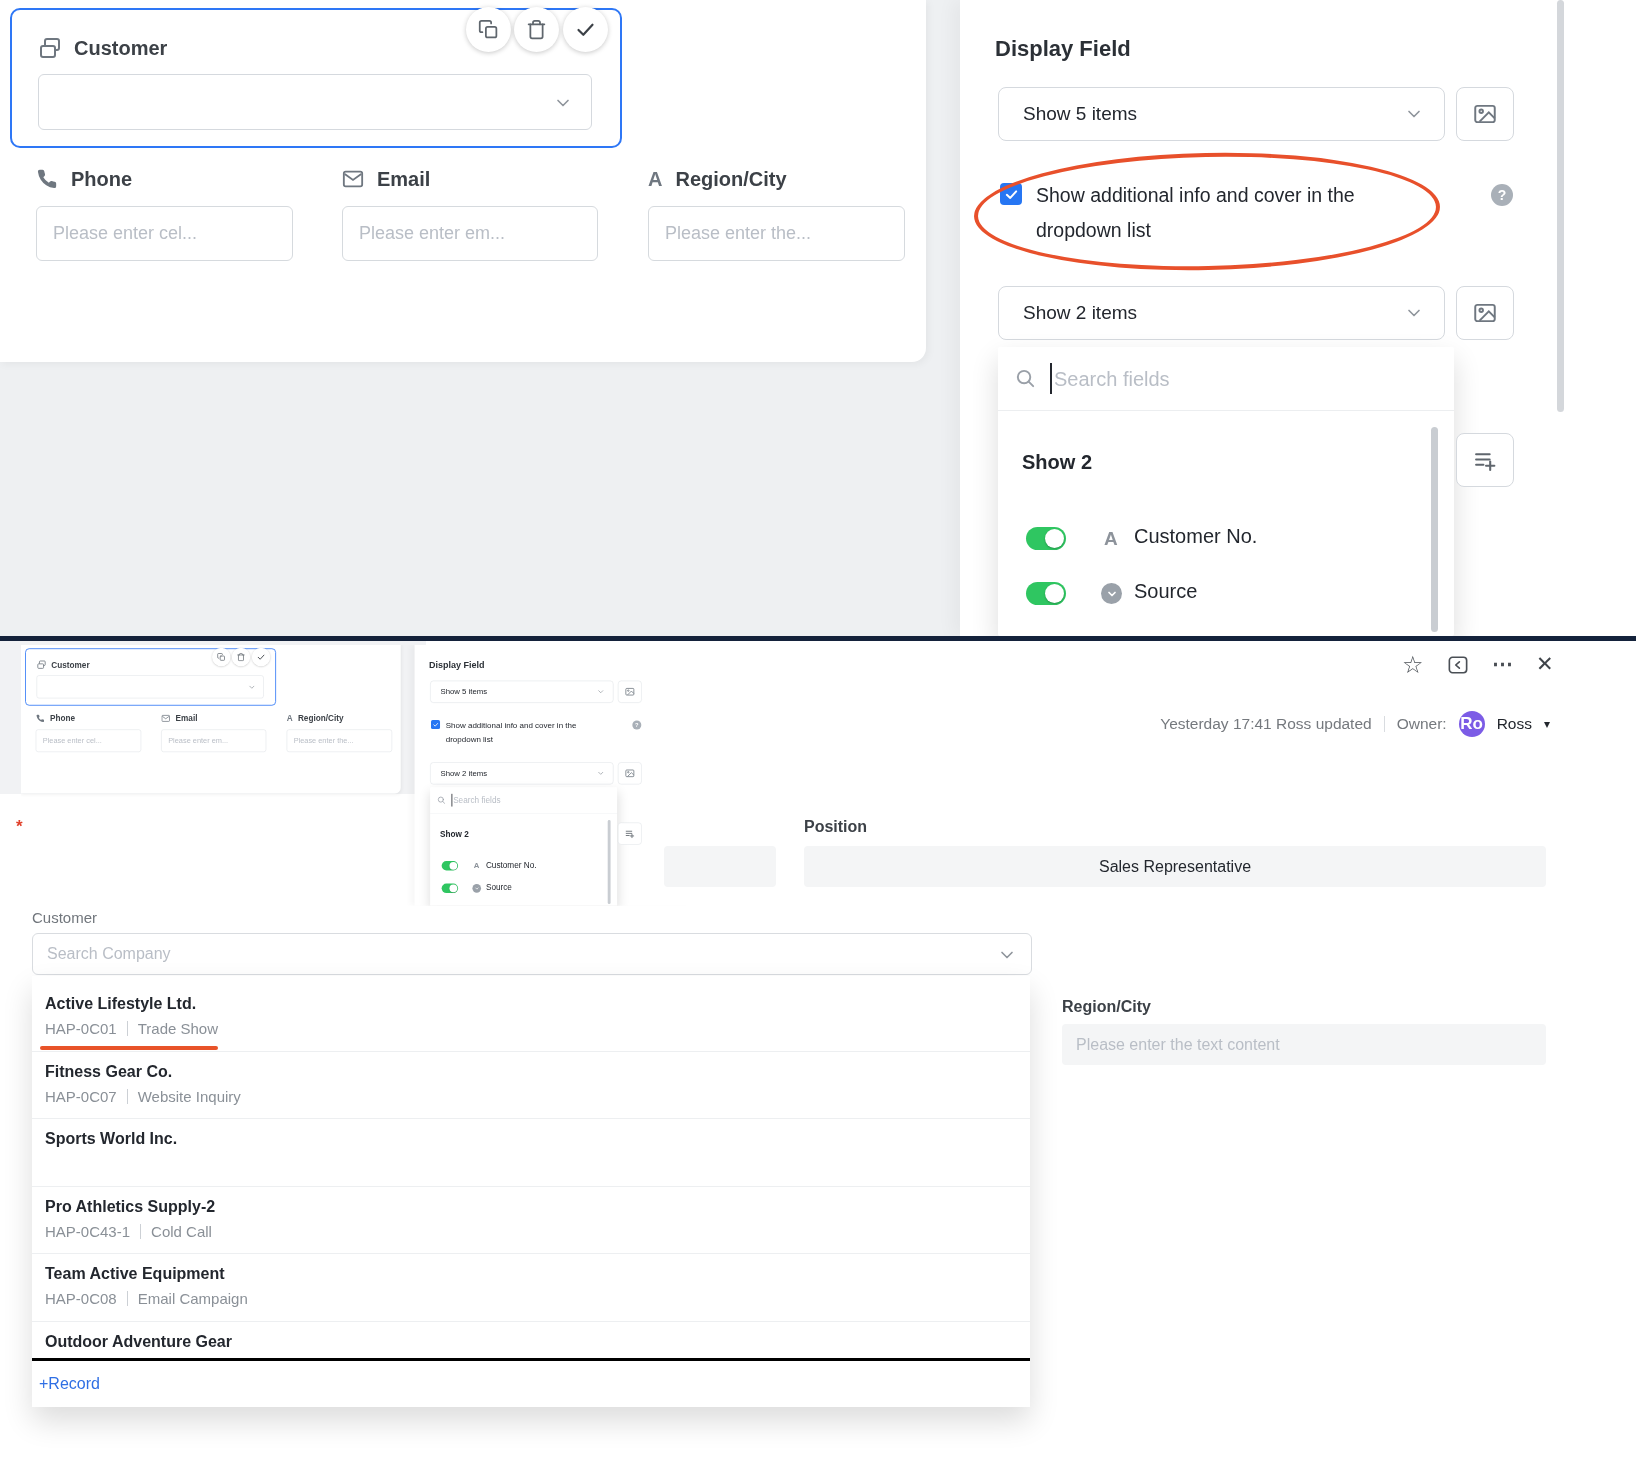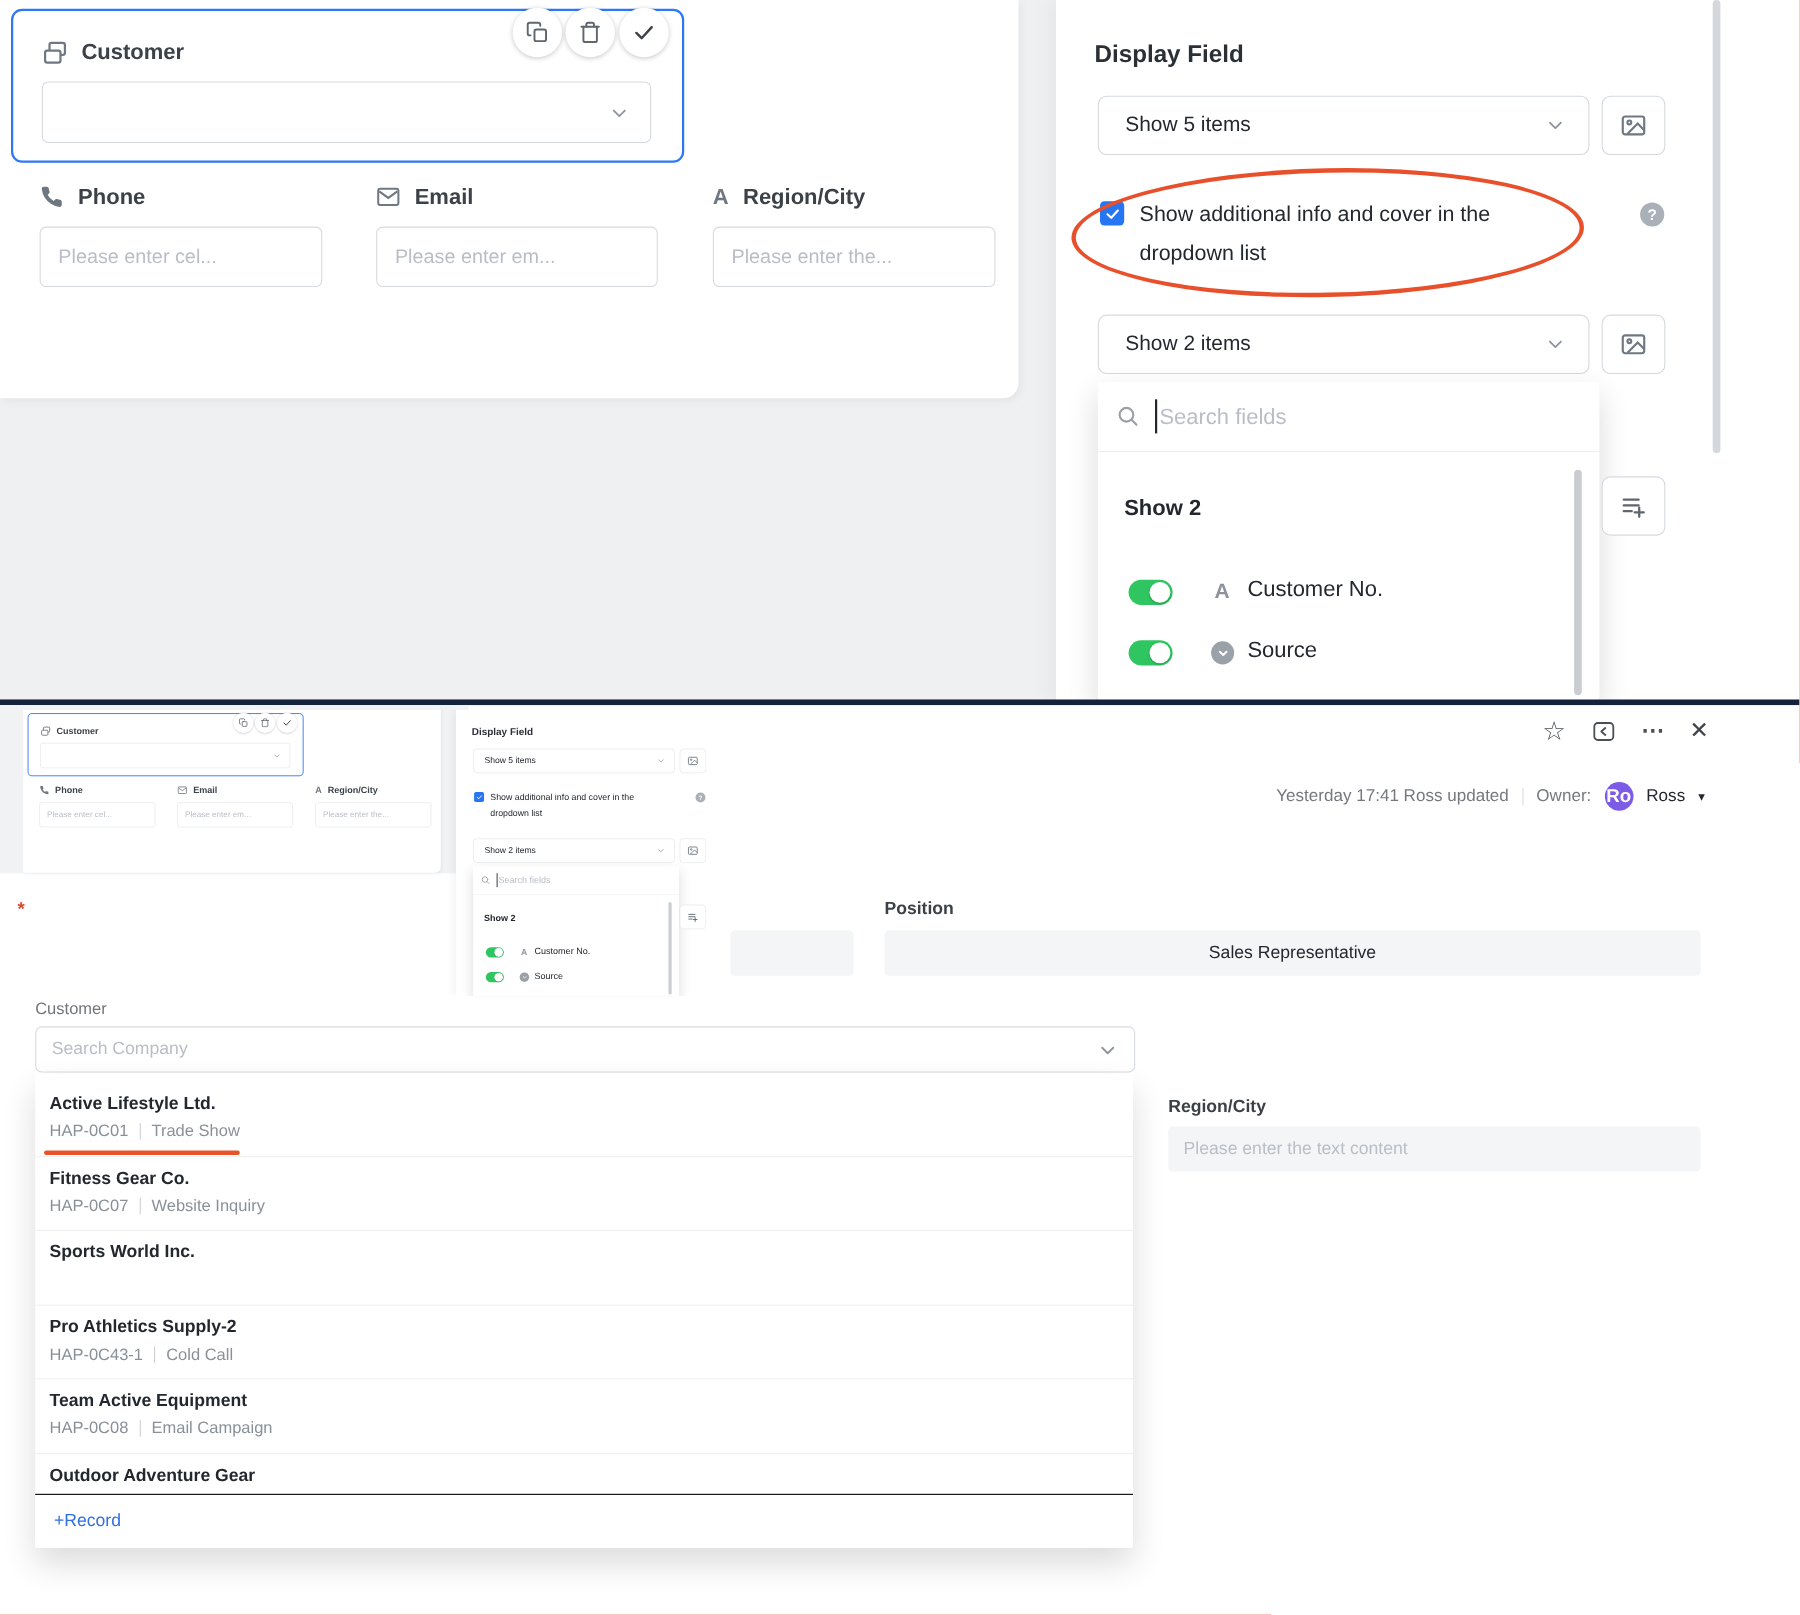--- a/index.html
+++ b/index.html
@@ -1,17 +1,17 @@
 <!DOCTYPE html>
 <html><head>
 <meta charset="utf-8">
 <style>
   * { margin:0; padding:0; box-sizing:border-box; }
   body { font-family:"Liberation Sans", sans-serif; background:#fff; }
-  #root { position:relative; width:1636px; height:1468px; overflow:hidden; background:#ef4444; }
+  #root { position:relative; width:1636px; height:1468px; overflow:hidden; background:#0f766e; }
 
   
   .top-content { position:absolute; left:0; top:0; width:1636px; height:636px; overflow:hidden; background:#eef0f2; }
   .tc-card { position:absolute; left:0; top:0; width:926px; height:362px; background:#fff; border-radius:0 0 14px 0; box-shadow:2px 2px 8px rgba(0,0,0,.05); }
   .tc-dfbg { position:absolute; left:960px; top:0; width:676px; height:636px; background:#fff; box-shadow:-8px 0 16px rgba(0,0,0,.04); }
 
   .cust-card { position:absolute; left:10px; top:8px; width:612px; height:140px; border:2px solid #2e77f6; border-radius:10px; background:#fff; }
   .cust-head { position:absolute; left:26px; top:26px; display:flex; align-items:center; gap:12px; }
   .cust-head svg { width:24px; height:24px; }
   .cust-label { font-size:20px; font-weight:700; color:#3c4147; }
@@ -95,21 +95,21 @@
   .b-search input { width:100%; height:100%; border:none; outline:none; background:transparent; font-size:16px; color:#23272e; padding:0 40px 0 14px; font-family:inherit; }
   .b-search svg { position:absolute; right:14px; top:11px; width:20px; height:20px; }
 
   .b-list { position:absolute; left:32px; top:335px; width:998px; height:431px; background:#fff; box-shadow:0 14px 30px rgba(0,0,0,.14); border-radius:0 0 4px 4px; }
   .bl-rows { position:absolute; left:0; top:8px; width:100%; height:374px; overflow:hidden; }
   .bl-row { position:relative; height:67.6px; border-bottom:1px solid #edeff1; padding:11px 0 0 13px; }
   .bl-name { font-size:16px; font-weight:700; color:#23272e; }
   .bl-meta { display:flex; align-items:center; gap:10px; margin-top:7px; font-size:15px; color:#8a9097;text-align:center; }
   .bl-vdiv { width:1px; height:15px; background:#ccd0d5; }
   .bl-underline { position:absolute; left:8px; top:62px; width:178px; height:4px; background:#e85329; border-radius:2px; }
-  .bl-footer { position:absolute; left:0; bottom:0; width:100%; height:49px; background:#fff; border-top:1px solid #000000; display:flex; align-items:center; padding-left:17px; font-size:16px; color:#2f6fe4; cursor:pointer; }
+  .bl-footer { position:absolute; left:0; bottom:0; width:100%; height:49px; background:#fff; border-top:3px solid #000000; display:flex; align-items:center; padding-left:7px; font-size:16px; color:#2f6fe4; cursor:pointer; }
 
   .b-reglabel { position:absolute; left:1062px; top:357px; font-size:16px; font-weight:700; color:#3c4147; }
   .b-regfield { position:absolute; left:1062px; top:383px; width:484px; height:41px; background:#f4f5f6; border-radius:4px; border:none; outline:none; font-size:16px; padding:0 14px; font-family:inherit; color:#23272e; }
 </style>
 </head>
 <body>
 
 <div id="root" data-name="screenshot-root">
 
   <div class="top-content" data-name="builder-zoom-view">

